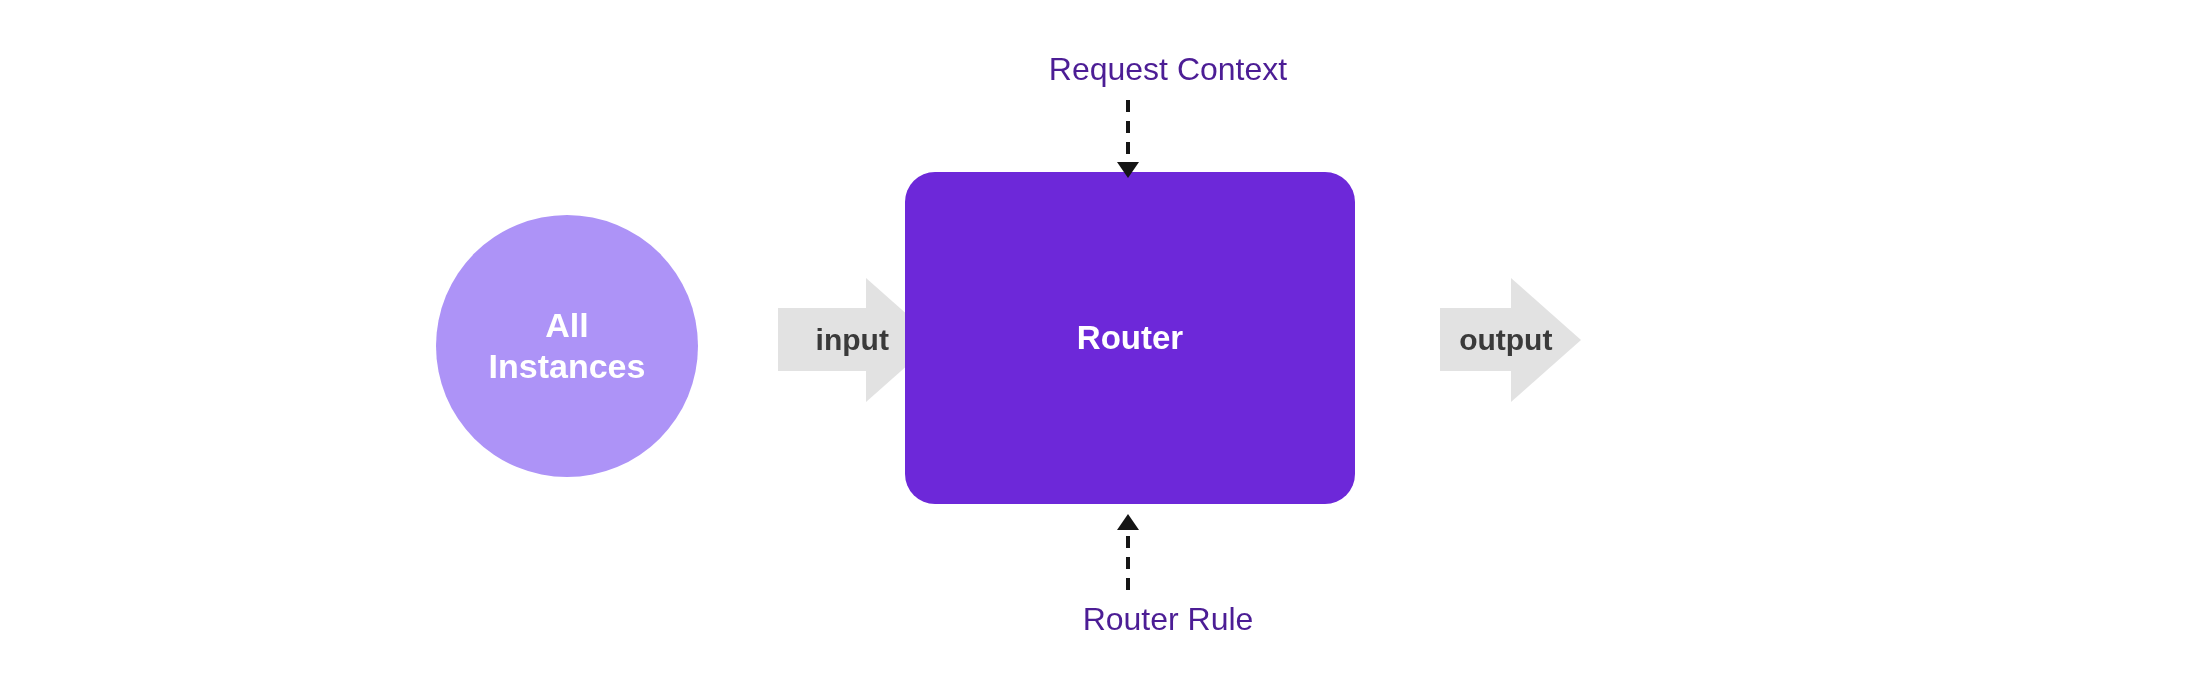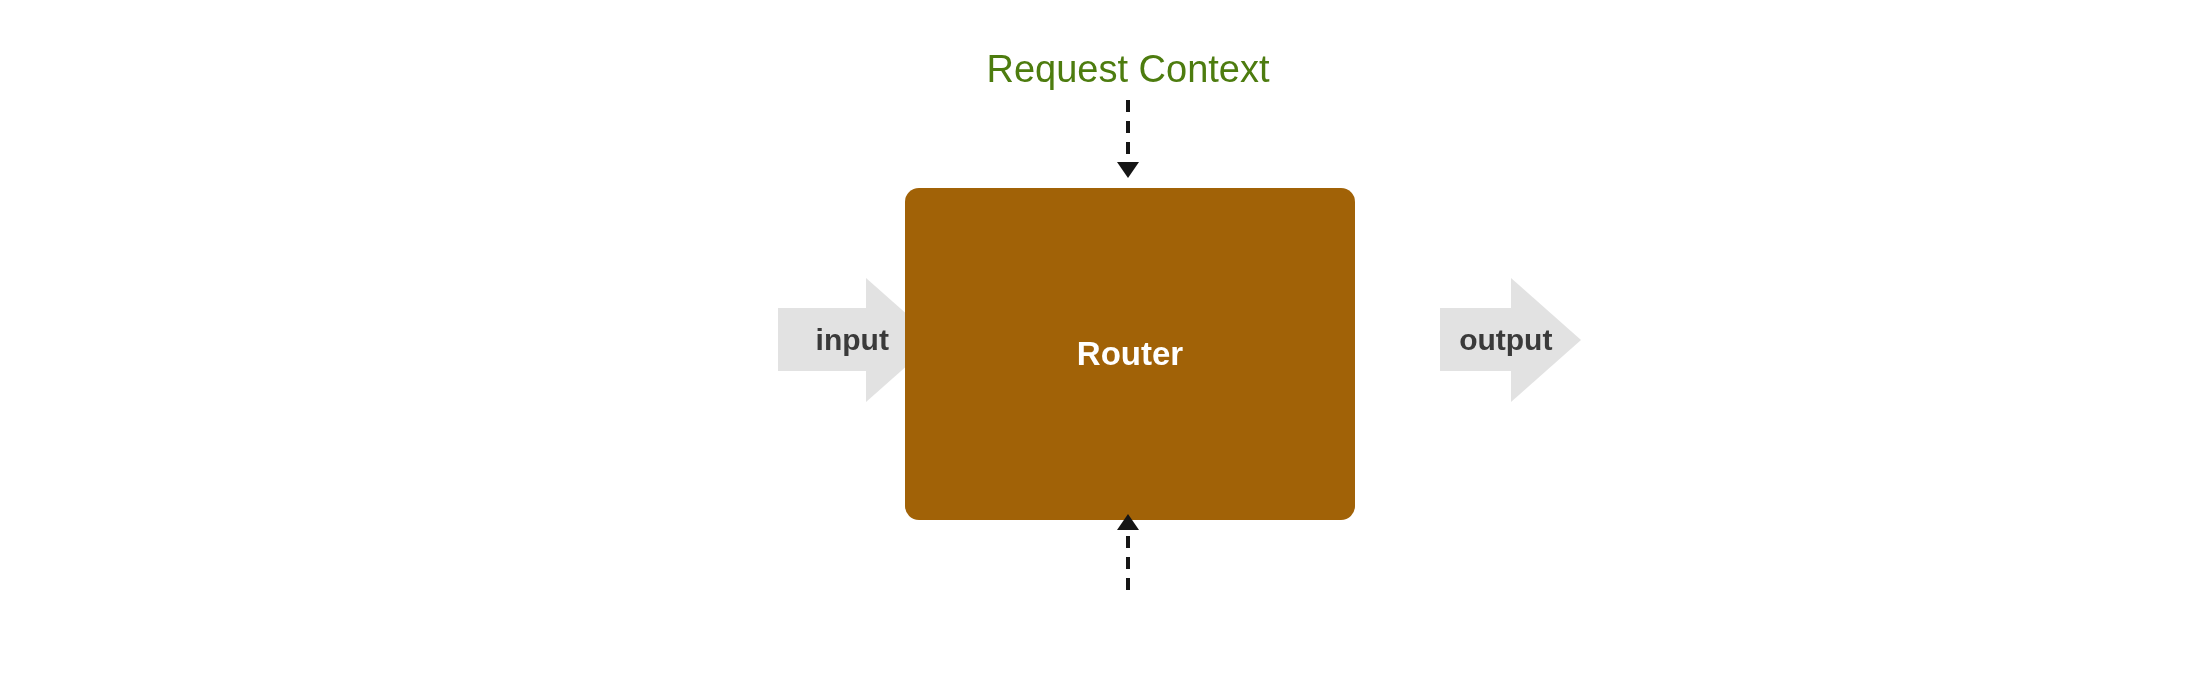--- a/index.html
+++ b/index.html
@@ -32,24 +32,24 @@
     font-size: 34px;
     line-height: 41px;
     white-space: pre-line;
   }
   .circle-all-instances { left: 436px; top: 215px; width: 262px; height: 262px; }
   .circle-subset        { left: 1553px; top: 251px; width: 193px; height: 193px; }
 
   
   .router-box {
     position: absolute;
-    left: 905px; top: 188px;
+    left: 905px; top: 172px;
     width: 450px; height: 332px;
-    background: #a16207;
-    border-radius: 14px;
+    background: #6d28d9;
+    border-radius: 30px;
     display: flex;
     align-items: center;
     justify-content: center;
   }
   .router-box .node-label {
     color: #ffffff;
     font-weight: bold;
     font-size: 33px;
   }
 
@@ -82,24 +82,24 @@
     transform: translate(-50%, -50%);
     font-weight: bold;
     font-size: 30px;
     color: #3A3A3A;
     white-space: nowrap;
   }
 
   
   .annotation-label {
     position: absolute;
-    left: 1128px;
+    left: 1168px;
     transform: translateX(-50%);
-    color: #4d7c0f;
-    font-size: 38px;
+    color: #4c1d95;
+    font-size: 32px;
     line-height: 41px;
     white-space: nowrap;
   }
   .label-request-context { top: 49px; }
   .label-router-rule     { top: 599px; }
 
   .dash-line {
     position: absolute;
     left: 1126px;
     width: 4px;
@@ -120,20 +120,24 @@
     border-right: 11px solid transparent;
   }
   .head-down { top: 162px; border-top: 16px solid #151515; }   
   .head-up   { top: 514px; border-bottom: 16px solid #151515; } 
 </style>
 </head>
 <body>
 
 <div class="canvas">
 
+  <div class="node-circle circle-all-instances">
+    <span class="node-label">All
+Instances</span>
+  </div>
 
   <div class="block-arrow arrow-input">
     <div class="arrow-body"></div>
     <div class="arrow-head"></div>
     <span class="arrow-label">input</span>
   </div>
 
   <div class="router-box">
     <span class="node-label">Router</span>
   </div>
@@ -144,14 +148,15 @@
     <span class="arrow-label">output</span>
   </div>
 
 
   <span class="annotation-label label-request-context">Request Context</span>
   <div class="dash-line dash-top"></div>
   <div class="dash-arrowhead head-down"></div>
 
   <div class="dash-arrowhead head-up"></div>
   <div class="dash-line dash-bottom"></div>
+  <span class="annotation-label label-router-rule">Router Rule</span>
 
 </div>
 
 </body></html>

